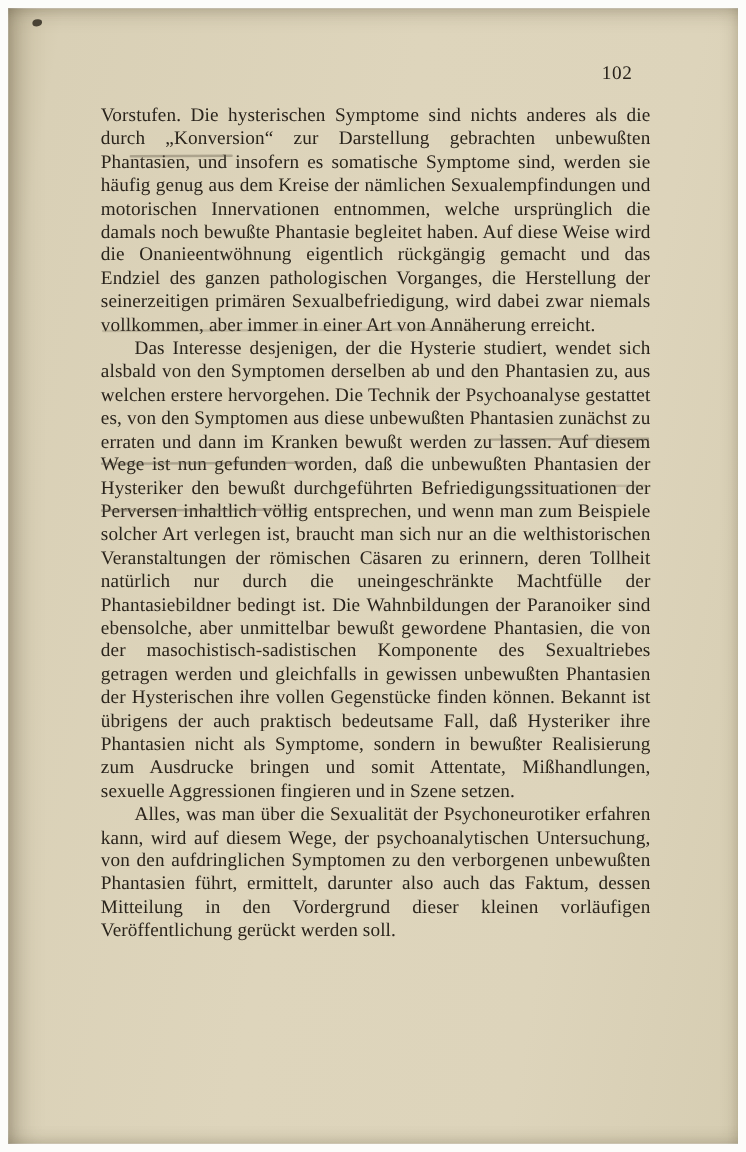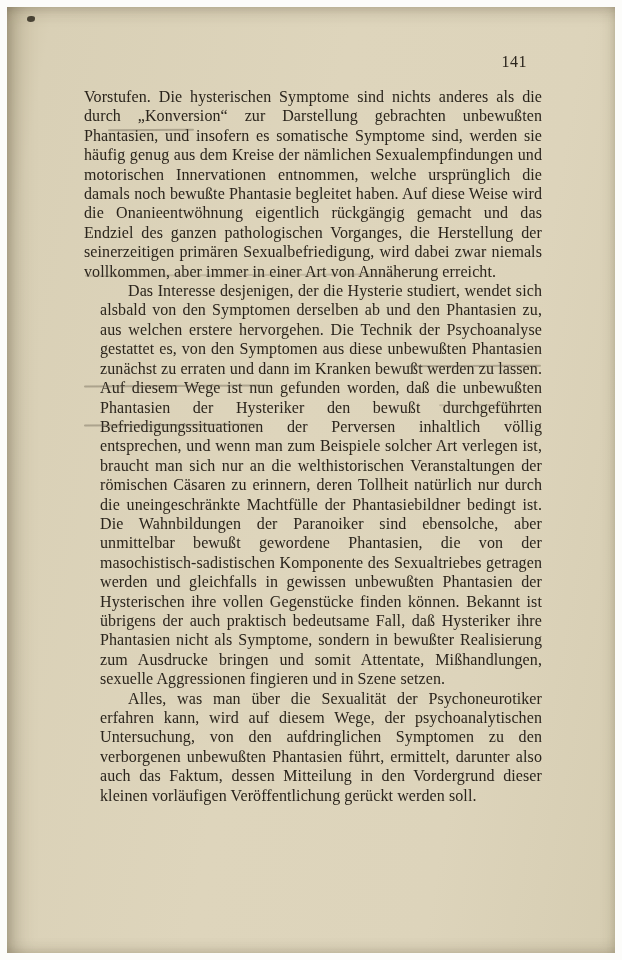--- a/index.html
+++ b/index.html
@@ -54,39 +54,39 @@
     left:77px;
     width:458px;
     color:var(--ink);
     font-size:16px;
     line-height:19.4px;
     text-align:justify;
     letter-spacing:.1px;
     font-family:Liberation Serif, serif;
   }
   .text p{margin:0;}
-  .text p.indent{text-indent:28px;margin-left:16px;}
+  .text p.indent{text-indent:28px;}
   .pencil{
     position:absolute;
     height:2px;
     background:rgba(95,88,70,.38);
     border-radius:2px;
     transform:rotate(-0.3deg);
   }
   .pencil.faint{background:rgba(95,88,70,.22);}
 </style>
 </head>
 <body>
 
 <div class="scan">
   <div class="page">
 
     <div class="speck"></div>
 
-    <div class="pageno">141</div>
+    <div class="pageno">102</div>
 
     <div class="text">
       <p>Vorstufen. Die hysterischen Symptome sind nichts anderes als die durch „Konversion“ zur Darstellung gebrachten unbewußten Phantasien, und insofern es somatische Symptome sind, werden sie häufig genug aus dem Kreise der nämlichen Sexualempfindungen und motorischen Innervationen entnommen, welche ursprünglich die damals noch bewußte Phantasie begleitet haben. Auf diese Weise wird die Onanieentwöhnung eigentlich rückgängig gemacht und das Endziel des ganzen pathologischen Vorganges, die Herstellung der seinerzeitigen primären Sexualbefriedigung, wird dabei zwar niemals vollkommen, aber immer in einer Art von Annäherung erreicht.</p>
       <p class="indent">Das Interesse desjenigen, der die Hysterie studiert, wendet sich alsbald von den Symptomen derselben ab und den Phantasien zu, aus welchen erstere hervorgehen. Die Technik der Psychoanalyse gestattet es, von den Symptomen aus diese unbewußten Phantasien zunächst zu erraten und dann im Kranken bewußt werden zu lassen. Auf diesem Wege ist nun gefunden worden, daß die unbewußten Phantasien der Hysteriker den bewußt durchgeführten Befriedigungssituationen der Perversen inhaltlich völlig entsprechen, und wenn man zum Beispiele solcher Art verlegen ist, braucht man sich nur an die welthistorischen Veranstaltungen der römischen Cäsaren zu erinnern, deren Tollheit natürlich nur durch die uneingeschränkte Machtfülle der Phantasiebildner bedingt ist. Die Wahnbildungen der Paranoiker sind ebensolche, aber unmittelbar bewußt gewordene Phantasien, die von der masochistisch-sadistischen Komponente des Sexualtriebes getragen werden und gleichfalls in gewissen unbewußten Phantasien der Hysterischen ihre vollen Gegenstücke finden können. Bekannt ist übrigens der auch praktisch bedeutsame Fall, daß Hysteriker ihre Phantasien nicht als Symptome, sondern in bewußter Realisierung zum Ausdrucke bringen und somit Attentate, Mißhandlungen, sexuelle Aggressionen fingieren und in Szene setzen.</p>
       <p class="indent">Alles, was man über die Sexualität der Psychoneurotiker erfahren kann, wird auf diesem Wege, der psychoanalytischen Untersuchung, von den aufdringlichen Symptomen zu den verborgenen unbewußten Phantasien führt, ermittelt, darunter also auch das Faktum, dessen Mitteilung in den Vordergrund dieser kleinen vorläufigen Veröffentlichung gerückt werden soll.</p>
     </div>
 
     <div class="pencil" style="left:101px;top:122px;width:86px;"></div>
     <div class="pencil faint" style="left:78px;top:267px;width:320px;"></div>
     <div class="pencil" style="left:400px;top:358px;width:134px;"></div>

